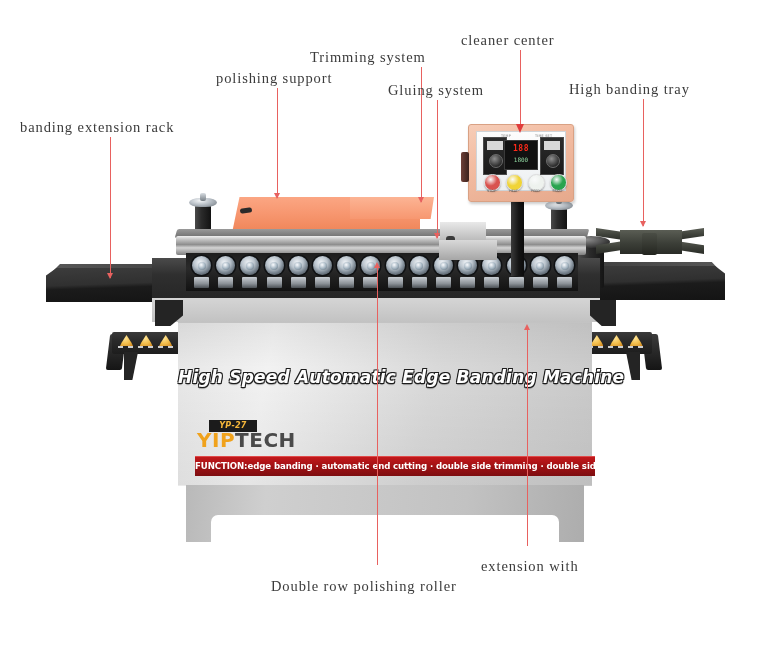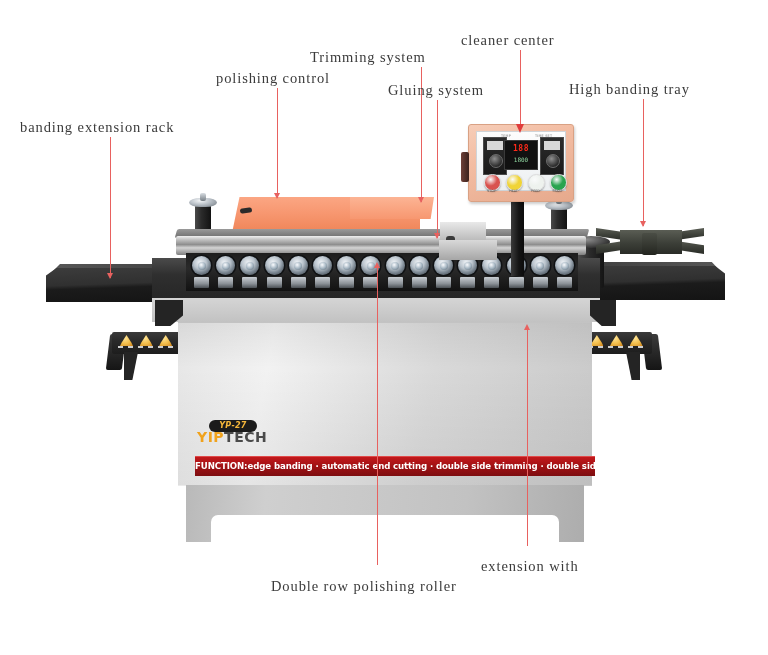--- a/index.html
+++ b/index.html
@@ -88,36 +88,36 @@
       -1px -1px 0 #1d1d1d, 1px -1px 0 #1d1d1d,
       -1px  1px 0 #1d1d1d, 1px  1px 0 #1d1d1d,
        0    2px 1px rgba(0,0,0,.35);
     white-space: nowrap;
   }
   .brand-badge {
     position: absolute;
     left: 209px; top: 420px;
     width: 48px; height: 12px;
     background: #1b1b1b;
-    border-radius: 6px;
+    border-radius: 0;
     color: #f4b63a;
     font-family: "DejaVu Sans", sans-serif;
     font-weight: bold;
     font-style: italic;
     font-size: 8px;
     line-height: 12px;
     text-align: center;
     letter-spacing: 0.3px;
   }
   .brand-name {
     position: absolute;
     left: 197px; top: 430px;
     font-family: "DejaVu Sans", sans-serif;
     font-weight: bold;
-    font-size: 14px;
+    font-size: 20px;
     letter-spacing: 0.5px;
     line-height: 1;
     white-space: nowrap;
   }
   .brand-name .yip { color: #f0a21c; }
   .brand-name .tech { color: #4a4a4a; }
 
   .func-strip {
     position: absolute;
     left: 195px; top: 456px;
@@ -568,20 +568,21 @@
           <div class="ybead" style="left: 458.8px;"></div>
           <div class="ybead" style="left: 478.4px;"></div>
           <div class="ybead" style="left: 498px;"></div>
           <div class="ybead" style="left: 517.6px;"></div>
         </div>
     </div>
 
     <div class="cabinet"></div>
     <div class="cabinet-shadow"></div>
 
+    <div class="cabinet-title">High Speed Automatic Edge Banding Machine</div>
 
     <div class="brand-badge">YP-27</div>
     <div class="brand-name">
       <span class="yip">YIP</span><span class="tech">TECH</span>
     </div>
 
     <div class="func-strip">
       <span>FUNCTION:edge banding · automatic end cutting · double side trimming · double side polishing · with vacuum cleaner</span>
     </div>
 
@@ -636,21 +637,21 @@
     <div class="blk" style="left:626px; top:352px; width:14px; height:28px; clip-path:polygon(0% 0%,100% 0%,100% 100%,40% 100%);"></div>
     <div class="blk" style="left:440px; top:222px; width:46px; height:18px; background:linear-gradient(180deg,#e9e9e9,#bcbcbc);"></div>
     <div class="blk" style="left:446px; top:236px; width:9px; height:16px; background:#3a3a3a; border-radius:3px;"></div>
     <div class="blk" style="left:439px; top:240px; width:58px; height:20px; background:linear-gradient(180deg,#d9d9d9,#a6a6a6);"></div>
   </div>
 
   <div id="annotations">
       <div class="anno-label" style="left: 20px; top: 120px;">banding extension rack</div>
       <div class="leader" style="left: 110px; top: 137px; height: 141px;"></div>
       <div class="arrow-down" style="left: 107.3px; top: 273px;"></div>
-      <div class="anno-label" style="left: 216px; top: 71px;">polishing control</div>
+      <div class="anno-label" style="left: 216px; top: 71px;">polishing support</div>
       <div class="leader" style="left: 277px; top: 88px; height: 110px;"></div>
       <div class="arrow-down" style="left: 274.3px; top: 193px;"></div>
       <div class="anno-label" style="left: 310px; top: 50px; text-align: right;">Trimming system</div>
       <div class="leader" style="left: 421px; top: 67px; height: 135px;"></div>
       <div class="arrow-down" style="left: 418.3px; top: 197px;"></div>
       <div class="anno-label" style="left: 388px; top: 83px;">Gluing system</div>
       <div class="leader" style="left: 437px; top: 100px; height: 138px;"></div>
       <div class="arrow-down" style="left: 434.3px; top: 233px;"></div>
       <div class="anno-label" style="left: 461px; top: 33px;">cleaner center</div>
       <div class="leader thick" style="left: 520px; top: 50px; height: 74px;"></div>

